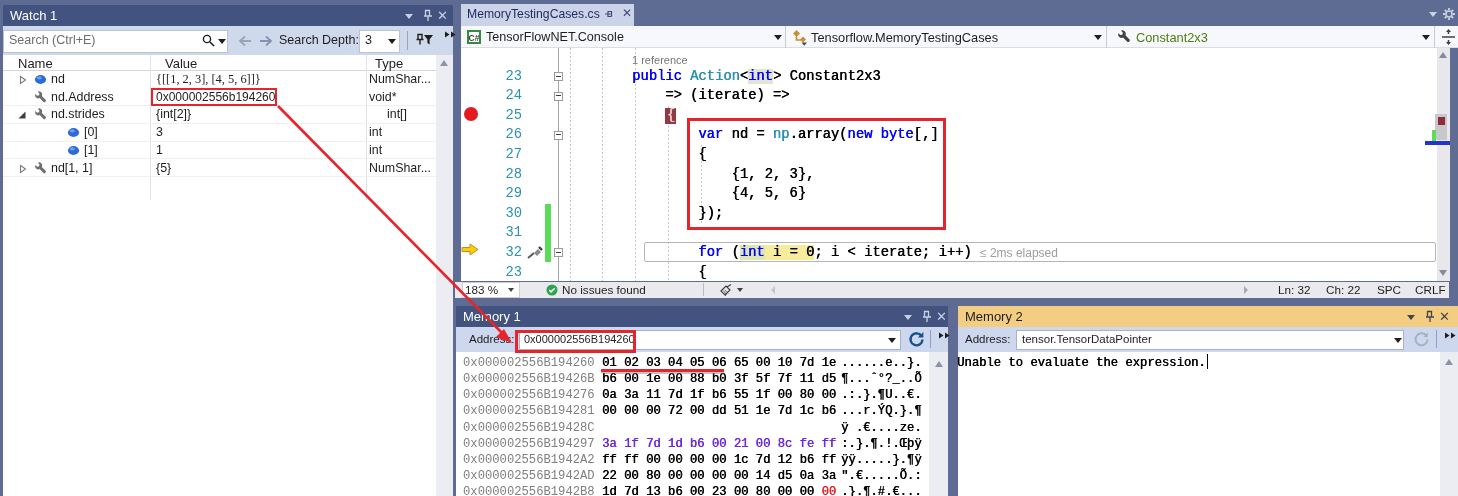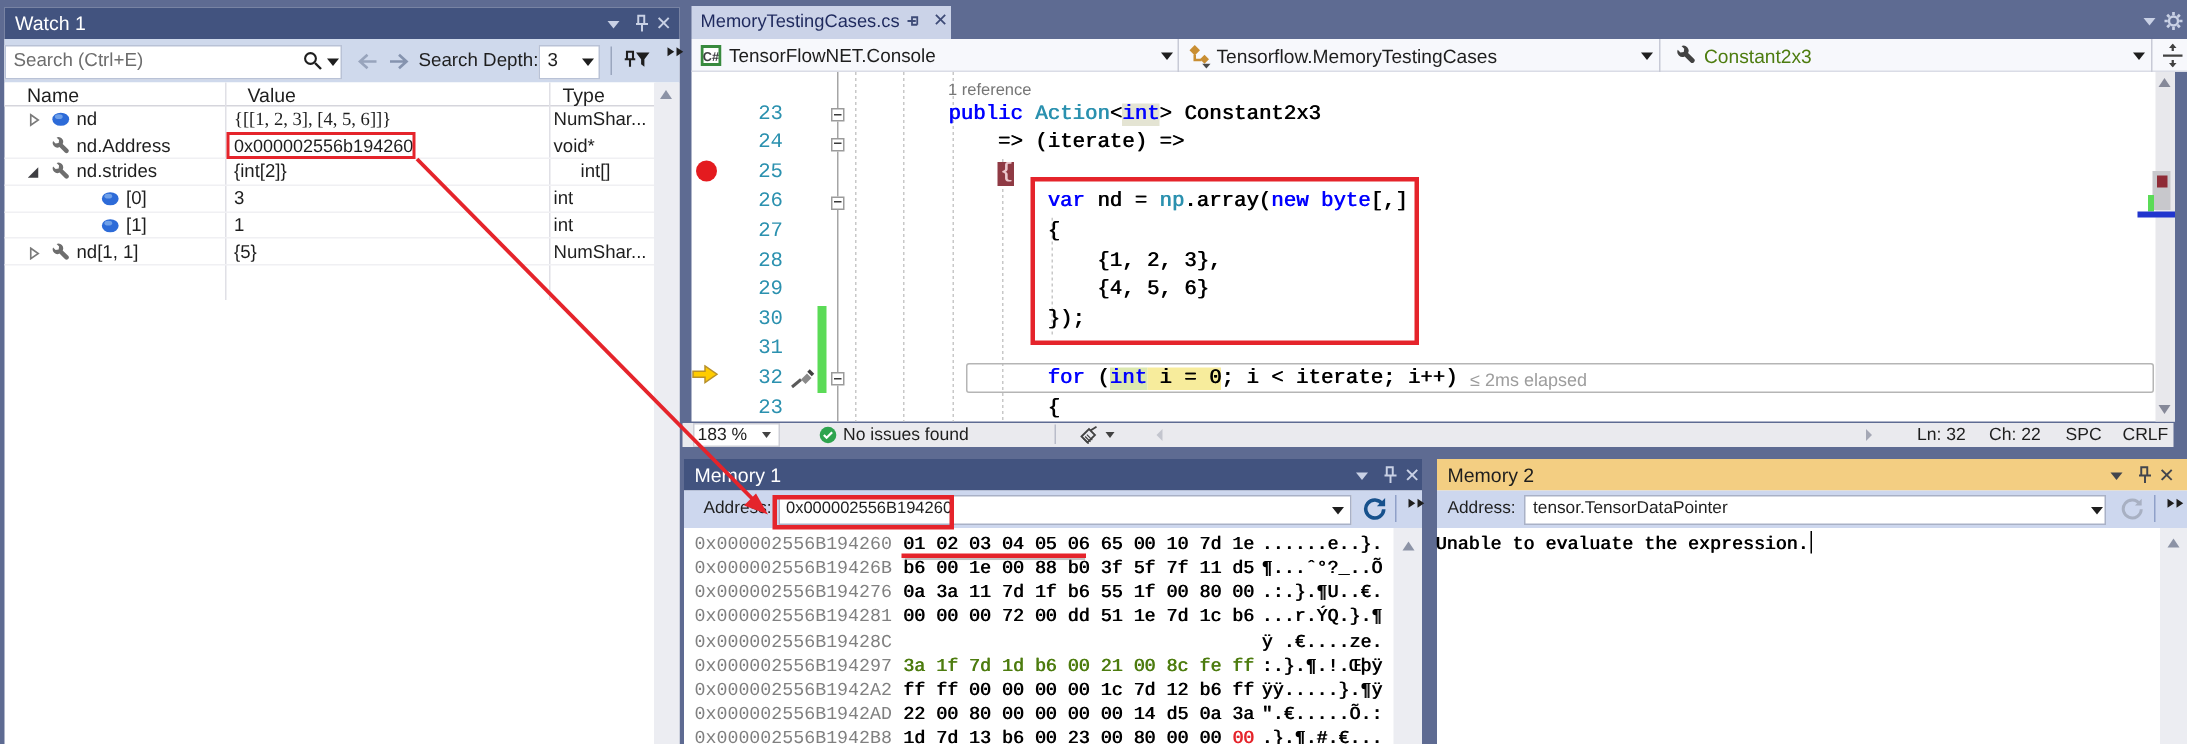--- a/index.html
+++ b/index.html
@@ -244,21 +244,21 @@
         <div class="a cw" style="left:385px;top:20.1px;color:#000">¶...ˆ°?_..Õ</div>
         <div class="a" style="left:7px;top:36.3px;color:#808080">0x000002556B194276</div>
         <div class="a cw" style="left:146px;top:36.3px;color:#000">0a 3a 11 7d 1f b6 55 1f 00 80 00</div>
         <div class="a cw" style="left:385px;top:36.3px;color:#000">.:.}.¶U..€.</div>
         <div class="a" style="left:7px;top:52.4px;color:#808080">0x000002556B194281</div>
         <div class="a cw" style="left:146px;top:52.4px;color:#000">00 00 00 72 00 dd 51 1e 7d 1c b6</div>
         <div class="a cw" style="left:385px;top:52.4px;color:#000">...r.ÝQ.}.¶</div>
         <div class="a" style="left:7px;top:68.6px;color:#808080">0x000002556B19428C</div>
         <div class="a cw" style="left:385px;top:68.6px;color:#000">ÿ .€....ze.</div>
         <div class="a" style="left:7px;top:84.8px;color:#808080">0x000002556B194297</div>
-        <div class="a cw" style="left:146px;top:84.8px;color:#4d7c0f">3a 1f 7d 1d b6 00 21 00 8c fe ff</div>
+        <div class="a cw" style="left:146px;top:84.8px;color:#6d28d9">3a 1f 7d 1d b6 00 21 00 8c fe ff</div>
         <div class="a cw" style="left:385px;top:84.8px;color:#000">:.}.¶.!.Œþÿ</div>
         <div class="a" style="left:7px;top:100.9px;color:#808080">0x000002556B1942A2</div>
         <div class="a cw" style="left:146px;top:100.9px;color:#000">ff ff 00 00 00 00 1c 7d 12 b6 ff</div>
         <div class="a cw" style="left:385px;top:100.9px;color:#000">ÿÿ.....}.¶ÿ</div>
         <div class="a" style="left:7px;top:117.0px;color:#808080">0x000002556B1942AD</div>
         <div class="a cw" style="left:146px;top:117.0px;color:#000">22 00 80 00 00 00 00 14 d5 0a 3a</div>
         <div class="a cw" style="left:385px;top:117.0px;color:#000">".€.....Õ.:</div>
         <div class="a" style="left:7px;top:133.2px;color:#808080">0x000002556B1942B8</div>
         <div class="a cw" style="left:146px;top:133.2px;color:#000">1d 7d 13 b6 00 23 00 80 00 00 <span style="color:#E5242B">00</span></div>
         <div class="a cw" style="left:385px;top:133.2px;color:#000">.}.¶.#.€...</div>

